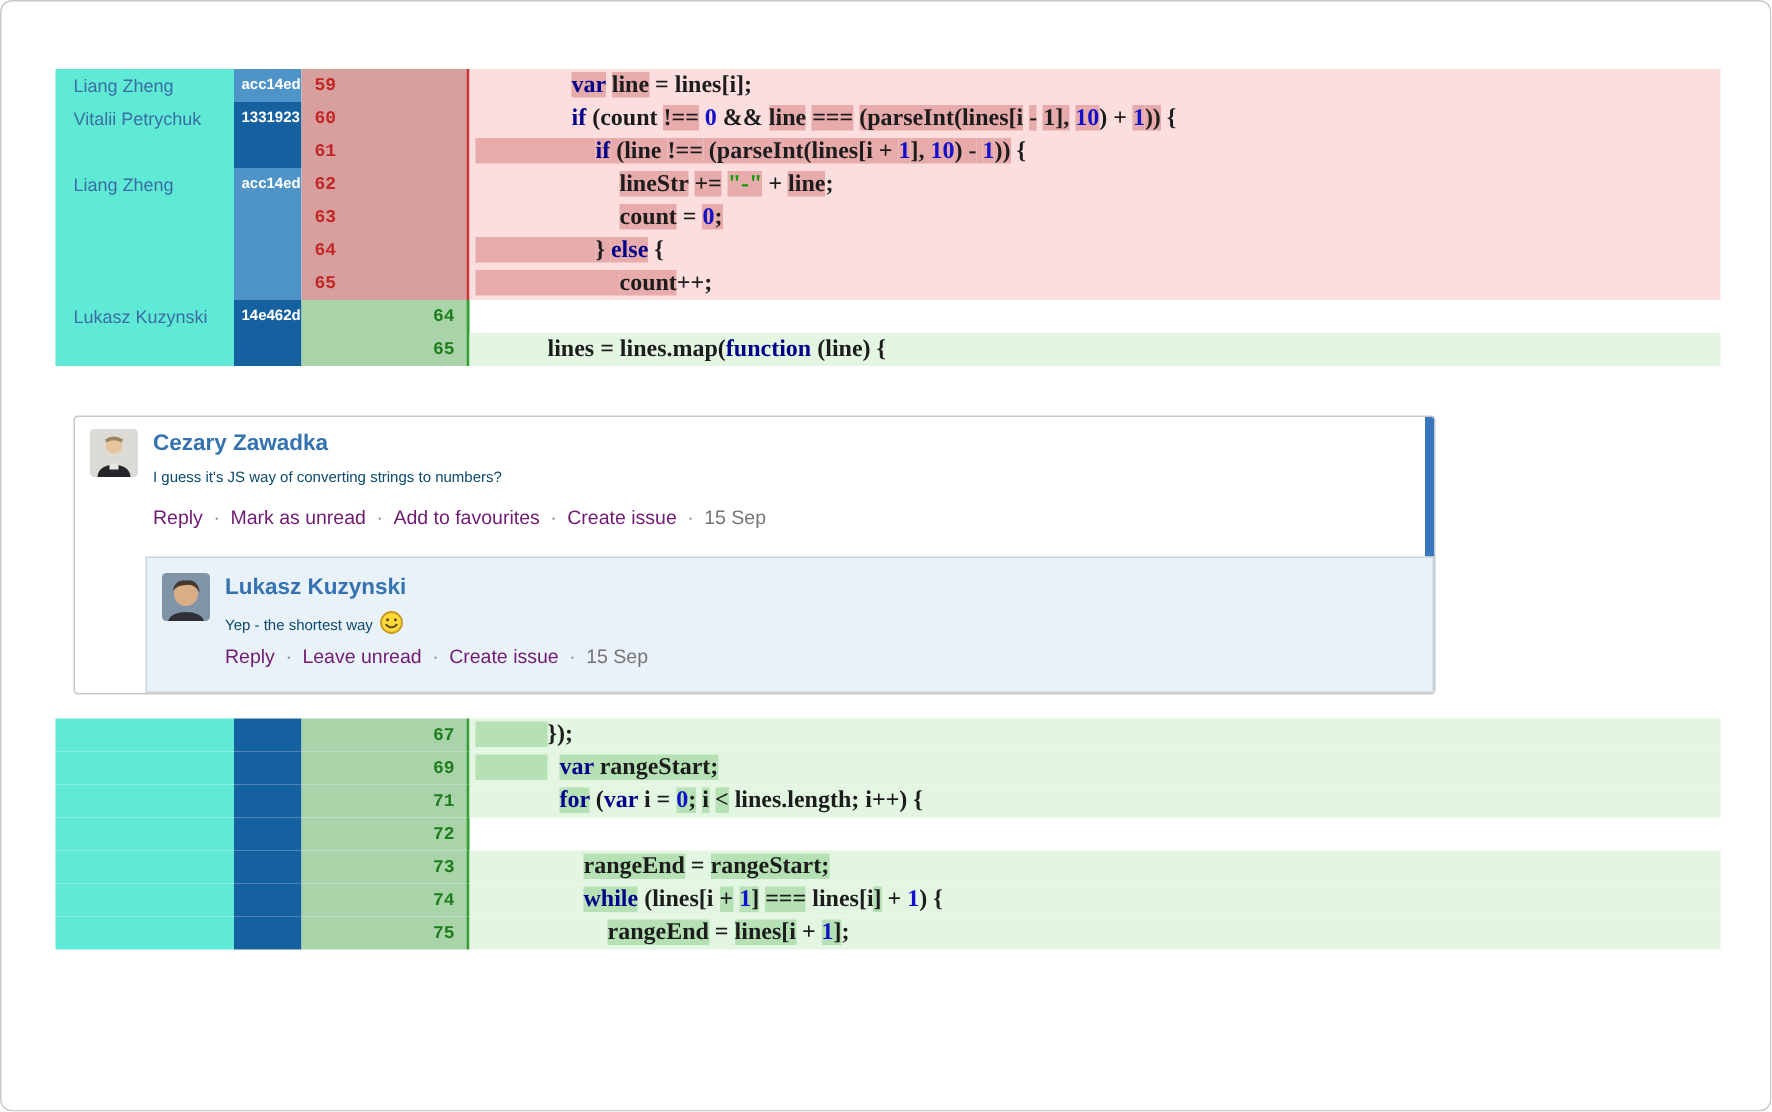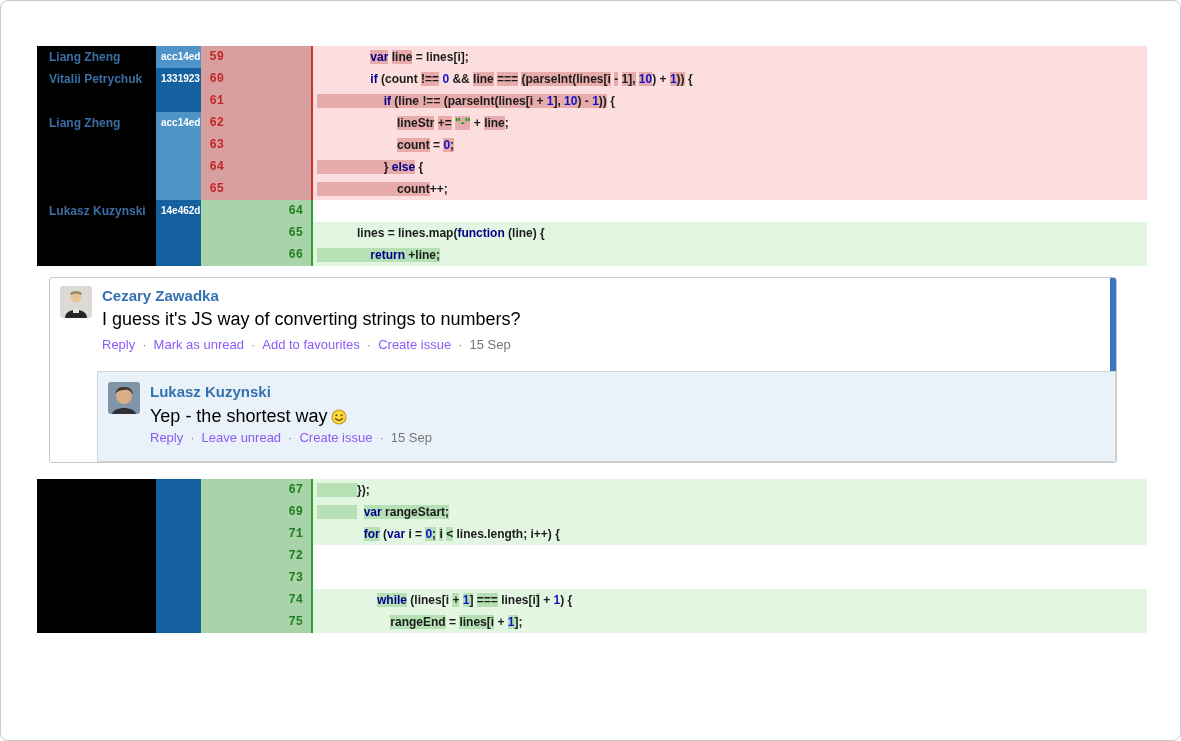--- a/index.html
+++ b/index.html
@@ -3,55 +3,55 @@
 <meta charset="utf-8">
 <style>
   html,body{margin:0;padding:0;background:#fff;}
   .frame{position:relative;width:1179px;height:739px;border:1px solid #c9c9c9;border-radius:8px;background:#fff;overflow:hidden;font-family:"Liberation Sans",sans-serif;}
 
   
   .diff-block{position:absolute;left:36px;width:1110px;}
   .diff-top{top:45px;height:220px;}
   .diff-bottom{top:478px;height:220px;}
   .diff-row{display:flex;height:22px;}
-  .col-name{width:119px;min-width:119px;background:#000000;padding-left:12px;box-sizing:border-box;
-            font-size:12px;color:#3a6ea5;line-height:22px;white-space:nowrap;overflow:hidden;font-weight:bold;}
+  .col-name{width:119px;min-width:119px;background:#5eead4;padding-left:12px;box-sizing:border-box;
+            font-size:12px;color:#3a6ea5;line-height:22px;white-space:nowrap;overflow:hidden;}
   .col-hash{width:45px;min-width:45px;box-sizing:border-box;padding-left:5px;font-size:10px;font-weight:bold;
             color:#fff;line-height:22px;overflow:hidden;}
   .hash-light{background:#4e94c8;}
   .hash-dark{background:#15609f;}
   .col-nums{width:110px;min-width:110px;display:flex;font-family:"Liberation Mono","DejaVu Sans Mono",monospace;
             font-weight:bold;font-size:12px;line-height:22px;}
   .n-old{width:45px;box-sizing:border-box;padding-right:22px;text-align:right;}
   .n-new{flex:1;box-sizing:border-box;padding-right:8px;text-align:right;}
   .removed .col-nums{background:#d89f9f;color:#c32525;gap:44px;}
   .added   .col-nums{background:#a9d3a9;color:#1e7e1e;}
   .col-sep{width:2px;min-width:2px;}
   .removed .col-sep{background:#cc3333;}
   .added   .col-sep{background:#33a033;}
   .col-code{flex:1;white-space:pre;overflow:hidden;padding-left:4px;box-sizing:border-box;color:#1c1c1c;
-            font-family:Liberation Sans, sans-serif;font-weight:bold;font-size:12px;line-height:22px;}
+            font-family:Liberation Serif, serif;font-weight:bold;font-size:16px;line-height:22px;}
   .removed .col-code{background:#fcdede;}
   .added   .col-code{background:#e2f6e2;}
   .removed .hl{background:#e7abab;}
   .added   .hl{background:#b5e1b5;}
   .kw{color:#00008b;}
   .num{color:#1111cc;}
   .str{color:#00a000;}
 
   
-  .comment-panel{position:absolute;left:48px;top:276px;width:1068px;height:186px;background:#fff;
+  .comment-panel{position:absolute;left:48px;top:276px;width:908px;height:186px;background:#fff;
                  border:1px solid #c8c8c8;border-radius:3px;box-sizing:border-box;}
   .unread-bar{position:absolute;right:0;top:0;width:6px;height:93px;background:#3876bd;border-top-right-radius:2px;}
   .c-avatar{position:absolute;width:32px;height:32px;border-radius:3px;overflow:hidden;}
   .c-avatar svg{display:block;}
   .c-name{position:absolute;font-size:15px;font-weight:bold;color:#3572b0;line-height:18px;white-space:nowrap;}
-  .c-body{position:absolute;font-size:18px;color:#000000;line-height:18px;white-space:nowrap;}
+  .c-body{position:absolute;font-size:10px;color:#0c4a6e;line-height:18px;white-space:nowrap;}
   .c-actions{position:absolute;font-size:13px;color:#757575;line-height:16px;white-space:nowrap;}
-  .act-link{color:#8b5cf6;cursor:pointer;}
+  .act-link{color:#701a75;cursor:pointer;}
   .act-sep{margin:0 7px;color:#8a8a8a;}
   .act-date{color:#757575;}
   .reply-box{position:absolute;left:47px;top:93px;right:0;bottom:0;background:#e9f1f9;
              border:1px solid #ccd4dc;border-radius:0 0 3px 0;box-sizing:border-box;}
   .smiley{display:inline-block;vertical-align:-3px;margin-left:4px;}
 </style>
 </head>
 <body>
 
 <div class="frame">
@@ -138,30 +138,20 @@
       </div>
       <div class="diff-row added">
         <div class="col-name"></div>
         <div class="col-hash hash-dark"></div>
         <div class="col-nums">
           <span class="n-old"></span>
           <span class="n-new">65</span>
         </div>
         <div class="col-sep"></div>
         <div class="col-code"><span>            </span><span>lines = lines.map(</span><span class="kw">function</span><span> (line) {</span></div>
-      </div>
-      <div class="diff-row added">
-        <div class="col-name"></div>
-        <div class="col-hash hash-dark"></div>
-        <div class="col-nums">
-          <span class="n-old"></span>
-          <span class="n-new">66</span>
-        </div>
-        <div class="col-sep"></div>
-        <div class="col-code"><span class="hl">                </span><span class="hl kw">return</span><span class="hl"> +line;</span></div>
       </div>
     </div>
 
   <div class="comment-panel">
     <div class="unread-bar"></div>
 
     <div>
       <span class="c-avatar" style="left:10px;top:8px;">
         <svg width="32" height="32" viewBox="0 0 32 32">
           <rect width="32" height="32" fill="#dcdad4"></rect>
@@ -241,20 +231,21 @@
         <div class="col-sep"></div>
       </div>
       <div class="diff-row added">
         <div class="col-name"></div>
         <div class="col-hash hash-dark"></div>
         <div class="col-nums">
           <span class="n-old"></span>
           <span class="n-new">73</span>
         </div>
         <div class="col-sep"></div>
+        <div class="col-code"><span>                  </span><span class="hl">rangeEnd</span><span> = </span><span class="hl">rangeStart;</span></div>
       </div>
       <div class="diff-row added">
         <div class="col-name"></div>
         <div class="col-hash hash-dark"></div>
         <div class="col-nums">
           <span class="n-old"></span>
           <span class="n-new">74</span>
         </div>
         <div class="col-sep"></div>
         <div class="col-code"><span>                  </span><span class="hl kw">while</span><span> (lines[i </span><span class="hl">+</span><span> </span><span class="hl num">1</span><span class="hl">]</span><span> </span><span class="hl">===</span><span> lines[i</span><span class="hl">]</span><span> + </span><span class="num">1</span><span>) {</span></div>

